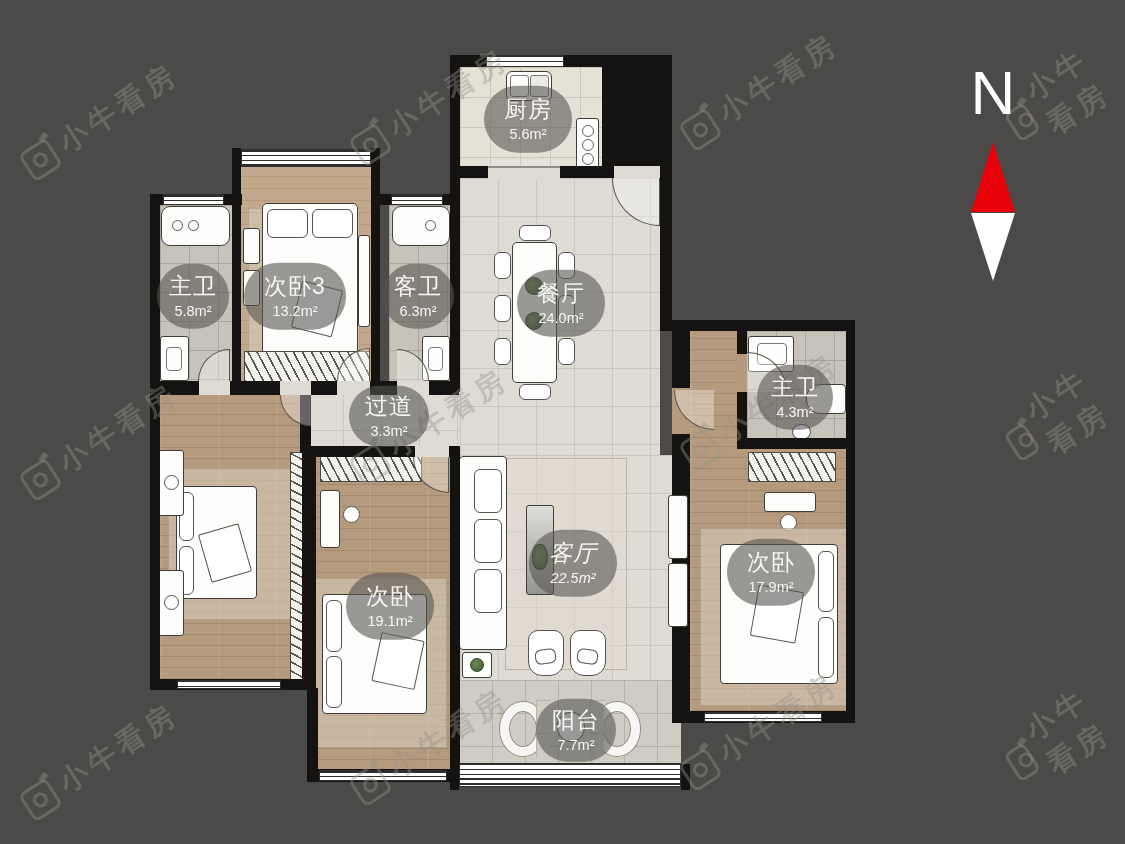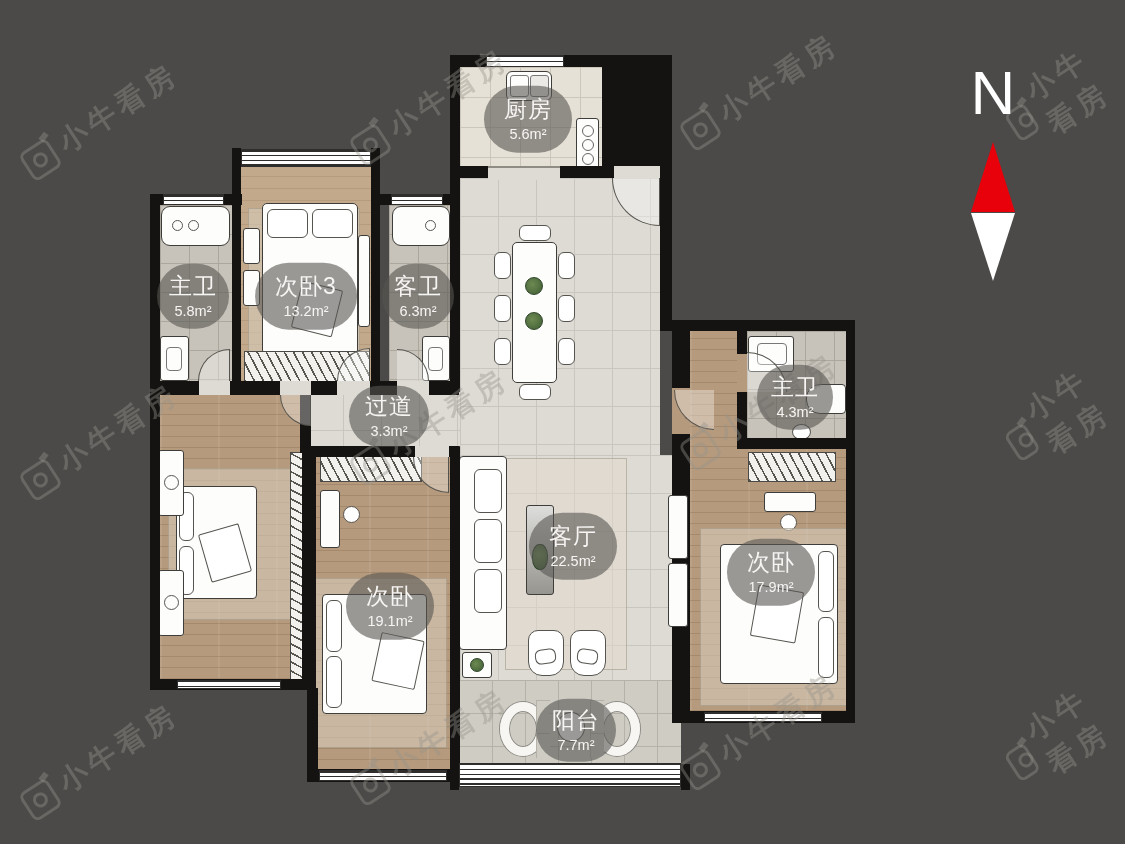--- a/index.html
+++ b/index.html
@@ -294,41 +294,45 @@
     </div>
 
   <div class="pill" style="left:528px;top:119px;">
       <div class="rn">厨房</div>
       <div class="ra">5.6m²</div>
     </div>
   <div class="pill" style="left:193px;top:296px;padding:8px 12px;">
       <div class="rn">主卫</div>
       <div class="ra">5.8m²</div>
     </div>
-  <div class="pill" style="left:306px;top:296px;">
+  <div class="pill" style="left:295px;top:296px;">
       <div class="rn">次卧3</div>
       <div class="ra">13.2m²</div>
     </div>
   <div class="pill" style="left:418px;top:296px;padding:8px 12px;">
       <div class="rn">客卫</div>
       <div class="ra">6.3m²</div>
     </div>
+  <div class="pill" style="left:561px;top:303px;">
+      <div class="rn">餐厅</div>
+      <div class="ra">24.0m²</div>
+    </div>
   <div class="pill" style="left:795px;top:397px;padding:8px 14px;">
       <div class="rn">主卫</div>
       <div class="ra">4.3m²</div>
     </div>
   <div class="pill" style="left:389px;top:416px;padding:6px 16px;">
       <div class="rn">过道</div>
       <div class="ra">3.3m²</div>
     </div>
   <div class="pill" style="left:390px;top:606px;">
       <div class="rn">次卧</div>
       <div class="ra">19.1m²</div>
     </div>
-  <div class="pill" style="left:573px;top:546px;">
+  <div class="pill" style="left:573px;top:563px;font-style:italic;">
       <div class="rn">客厅</div>
       <div class="ra">22.5m²</div>
     </div>
   <div class="pill" style="left:771px;top:572px;">
       <div class="rn">次卧</div>
       <div class="ra">17.9m²</div>
     </div>
   <div class="pill" style="left:576px;top:730px;padding:7px 16px;">
       <div class="rn">阳台</div>
       <div class="ra">7.7m²</div>

